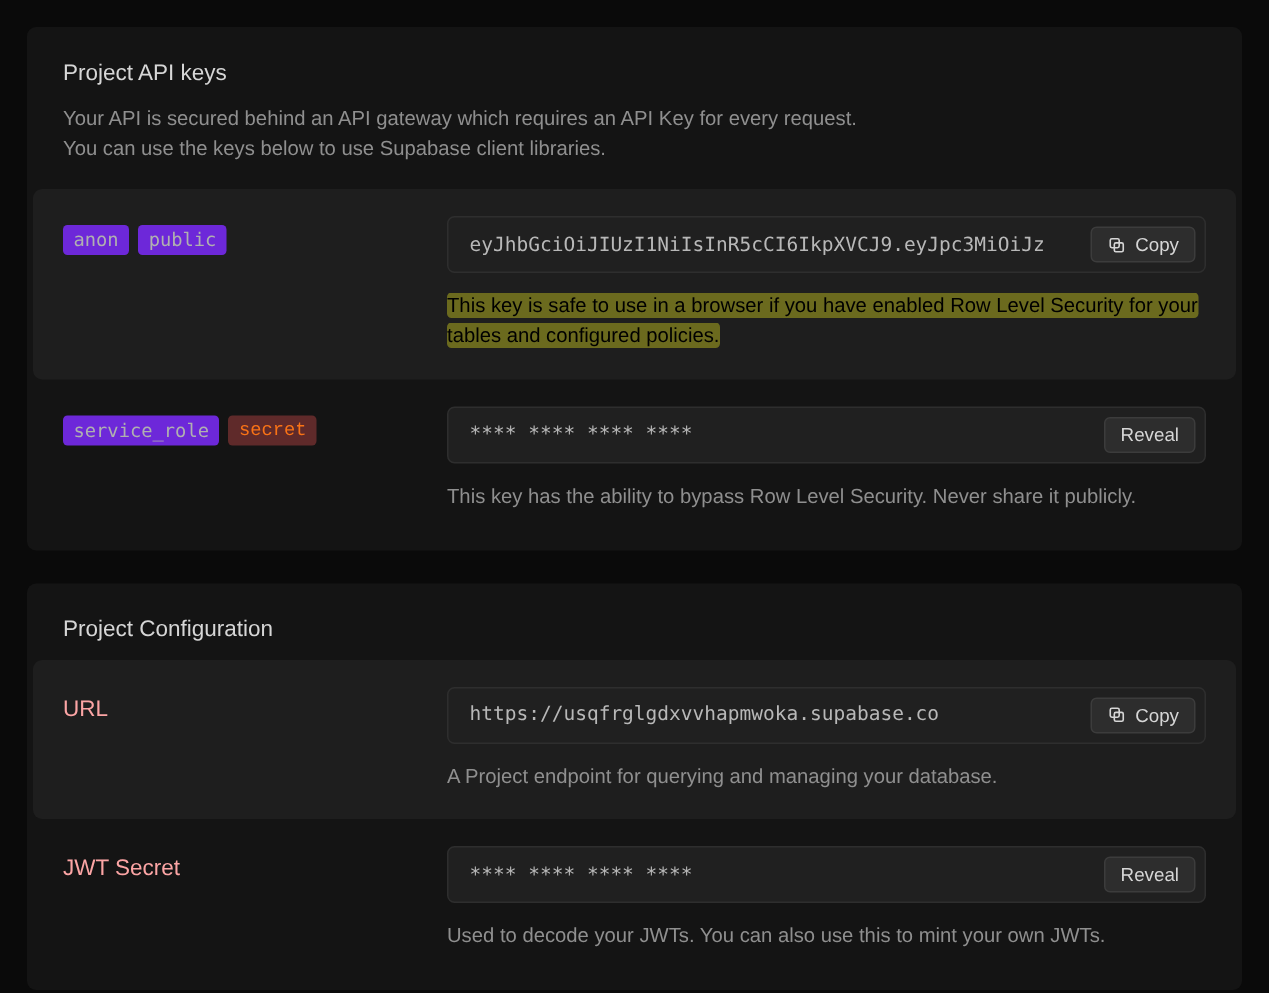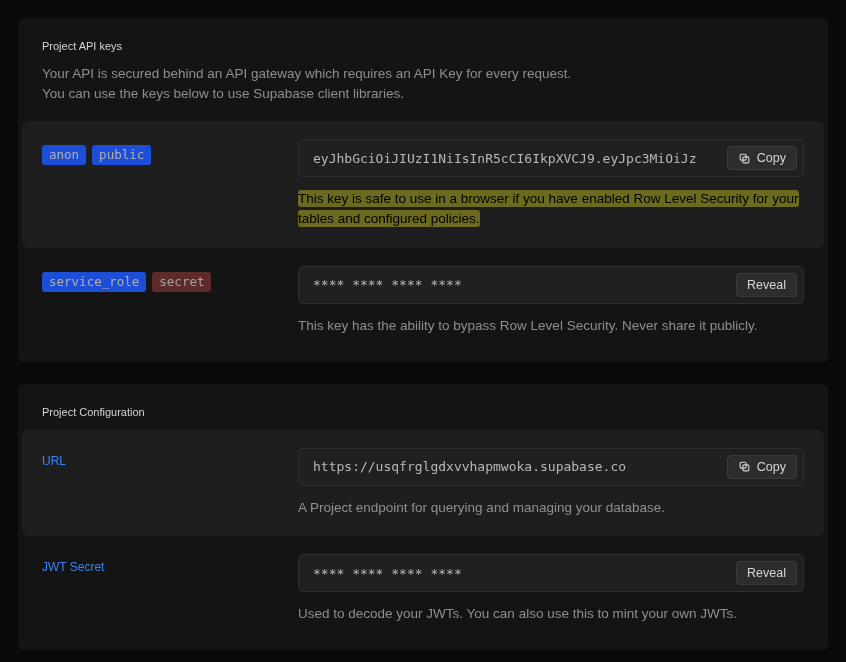--- a/index.html
+++ b/index.html
@@ -13,21 +13,21 @@
     padding: 18px;
   }
   .panel {
     background: #141414;
     border-radius: 6px;
     padding: 22px 24px 8px 24px;
     margin-bottom: 22px;
   }
   .panel-title {
     color: #d6d6d6;
-    font-size: 11px;
+    font-size: 15px;
     font-weight: 500;
     margin-bottom: 12px;
   }
   .panel-sub {
     color: #8f8f8f;
     font-size: 13.5px;
     line-height: 1.45;
     margin-bottom: 18px;
   }
   .row {
@@ -44,39 +44,40 @@
   .row-left {
     width: 256px;
     flex-shrink: 0;
     display: flex;
     align-items: center;
     gap: 6px;
     padding-top: 6px;
     flex-wrap: wrap;
   }
   .row-left-label {
-    color: #3b82f6;
-    font-size: 12px;
+    color: #fca5a5;
+    font-size: 15px;
   }
   .tag {
     display: inline-flex;
     align-items: center;
     padding: 2px 7px;
     border-radius: 3px;
     font-family: ui-monospace, Menlo, Consolas, monospace;
     font-size: 12.5px;
     line-height: 1.3;
   }
   .tag-gray {
-    background: #1d4ed8;
+    background: #6d28d9;
     color: #b0b0b0;
   }
   .tag-red {
     background: #5f2a2a;
-    color: #a3a3a3;
+    color: #f97316;
+    font-family: Liberation Mono, monospace;
   }
   .row-right {
     flex: 1;
     min-width: 0;
   }
   .valuebox {
     display: flex;
     align-items: center;
     background: #202020;
     border: 1px solid #2e2e2e;

